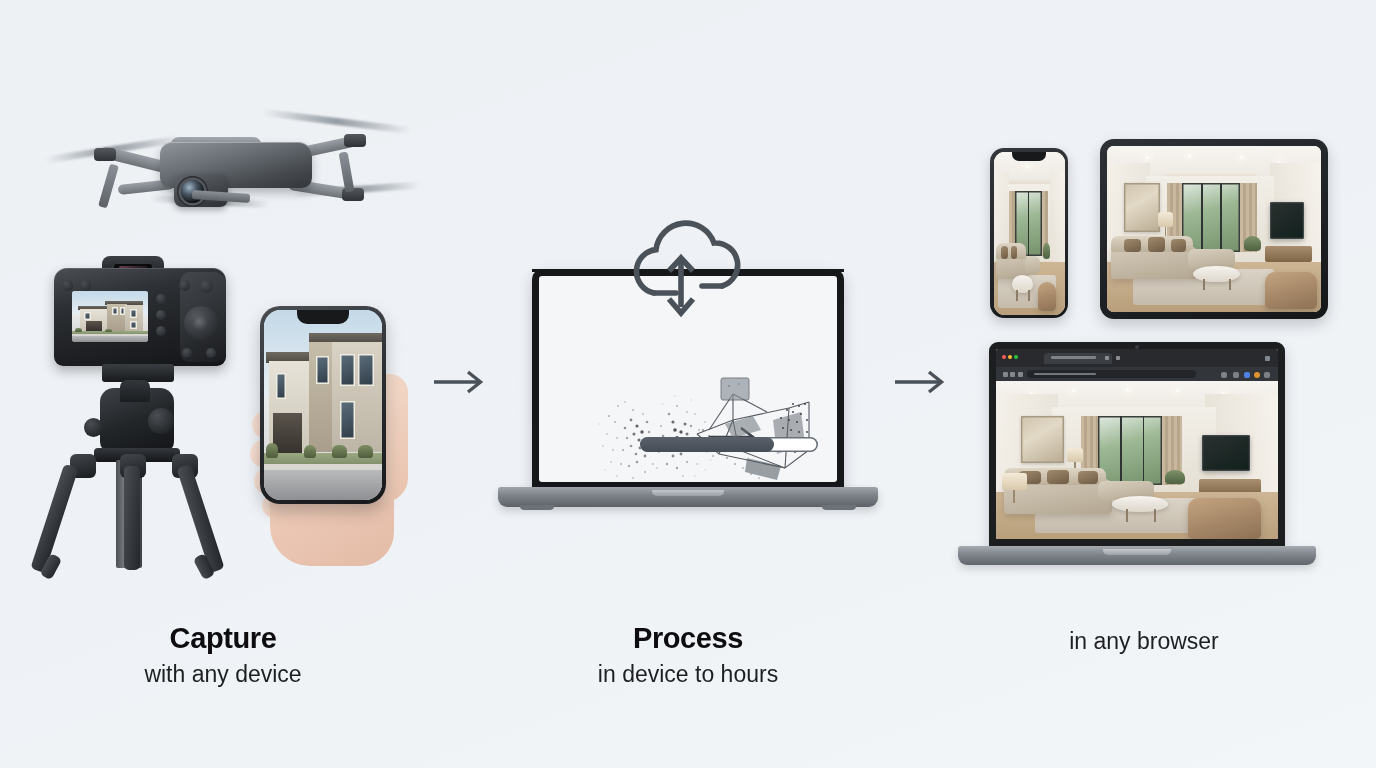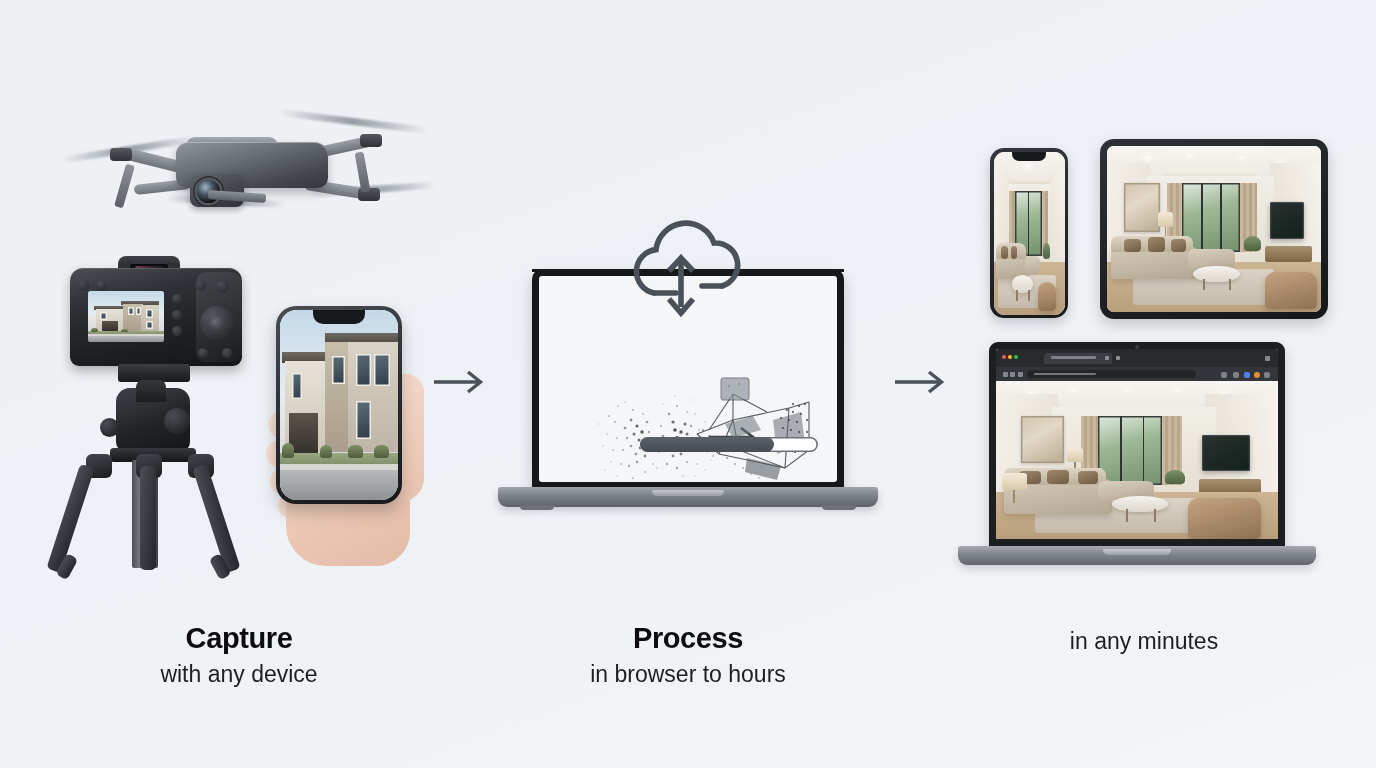--- a/index.html
+++ b/index.html
@@ -211,21 +211,21 @@
   .rm-lampstand { position:absolute; background:#9a8a70; }
   .rm-side { position:absolute; border-radius:3px; background:linear-gradient(180deg,#b49madd,#8a7358); }
   .rm-floor { position:absolute; left:0; right:0; bottom:0; background:linear-gradient(180deg,#cdb695,#b99f7c); }
   .rm-plant { position:absolute; border-radius:50% 50% 4px 4px; background:linear-gradient(180deg,#7d9169,#4f6242); }
 </style>
 </head>
 <body>
 
 <div class="stage">
 
-  <div class="abs" style="left:16px;top:0;width:470px;height:600px;">
+  <div class="abs" style="left:0;top:0;width:470px;height:600px;">
 
     <div class="drone">
       <div class="blade" style="left:2px;  top:34px; width:138px; transform:rotate(-9deg);"></div>
       <div class="blade" style="left:220px;top:6px;  width:150px; transform:rotate(7deg);"></div>
       <div class="blade" style="left:250px;top:74px; width:128px; transform:rotate(-4deg);"></div>
       <div class="blade" style="left:108px;top:86px; width:120px; transform:rotate(3deg);"></div>
 
       <div class="arm" style="left:58px; top:42px; width:72px; height:12px; transform:rotate(14deg);"></div>
       <div class="arm" style="left:252px;top:30px; width:62px; height:11px; transform:rotate(-12deg);"></div>
       <div class="arm" style="left:246px;top:72px; width:68px; height:11px; transform:rotate(9deg);"></div>
@@ -526,21 +526,21 @@
 
       <div class="proc-base">
         <div class="proc-notch"></div>
         <div class="proc-foot" style="left:22px;"></div>
         <div class="proc-foot" style="right:22px;"></div>
       </div>
     </div>
 
     <div class="cap-label" style="left:-40px; top:622px;">
       <div class="cap-title">Process</div>
-      <div class="cap-sub">in browser to hours</div>
+      <div class="cap-sub">in device to hours</div>
     </div>
   </div>
 
   <div class="arrow" style="left:893px; top:368px;">
     <svg width="56" height="28" viewBox="0 0 56 28" aria-hidden="true">
       <path d="M2 14 H46" stroke="#4a5159" stroke-width="3.4" stroke-linecap="butt" fill="none"></path>
       <path d="M36 4 L48.5 14 L36 24" stroke="#4a5159" stroke-width="3.4" fill="none" stroke-linejoin="miter" stroke-linecap="butt"></path>
     </svg>
   </div>
 
@@ -691,17 +691,17 @@
             </div>
           </div>
         </div>
       </div>
       <div class="v-lap-base">
         <div class="v-lap-notch"></div>
       </div>
     </div>
 
     <div class="cap-label" style="left:-26px; top:622px;">
-      <div class="cap-sub">in any minutes</div>
+      <div class="cap-sub">in any browser</div>
     </div>
   </div>
 
 </div>
 
 </body></html>

